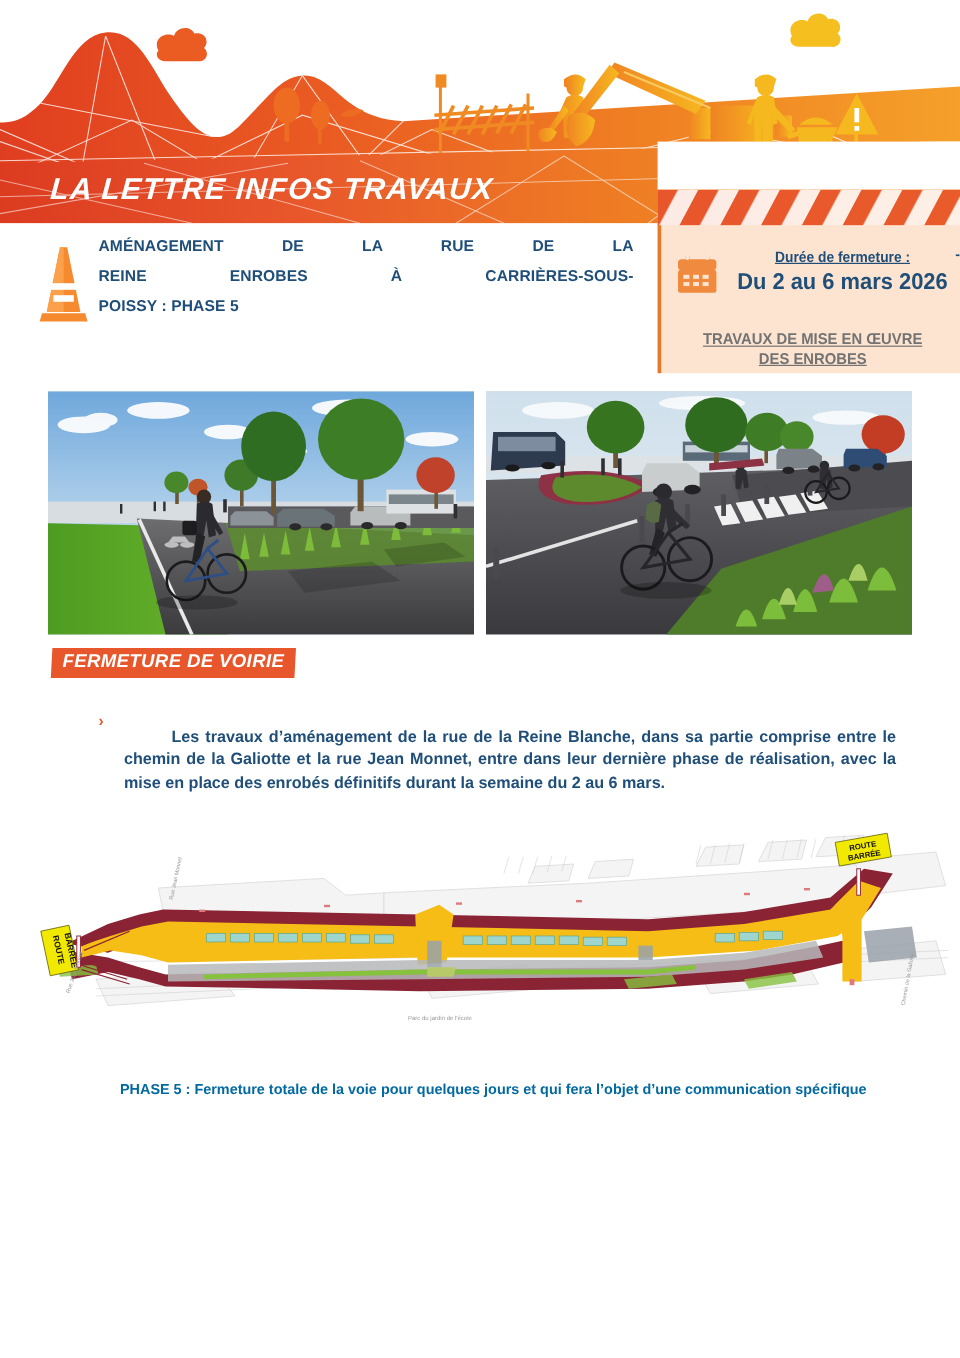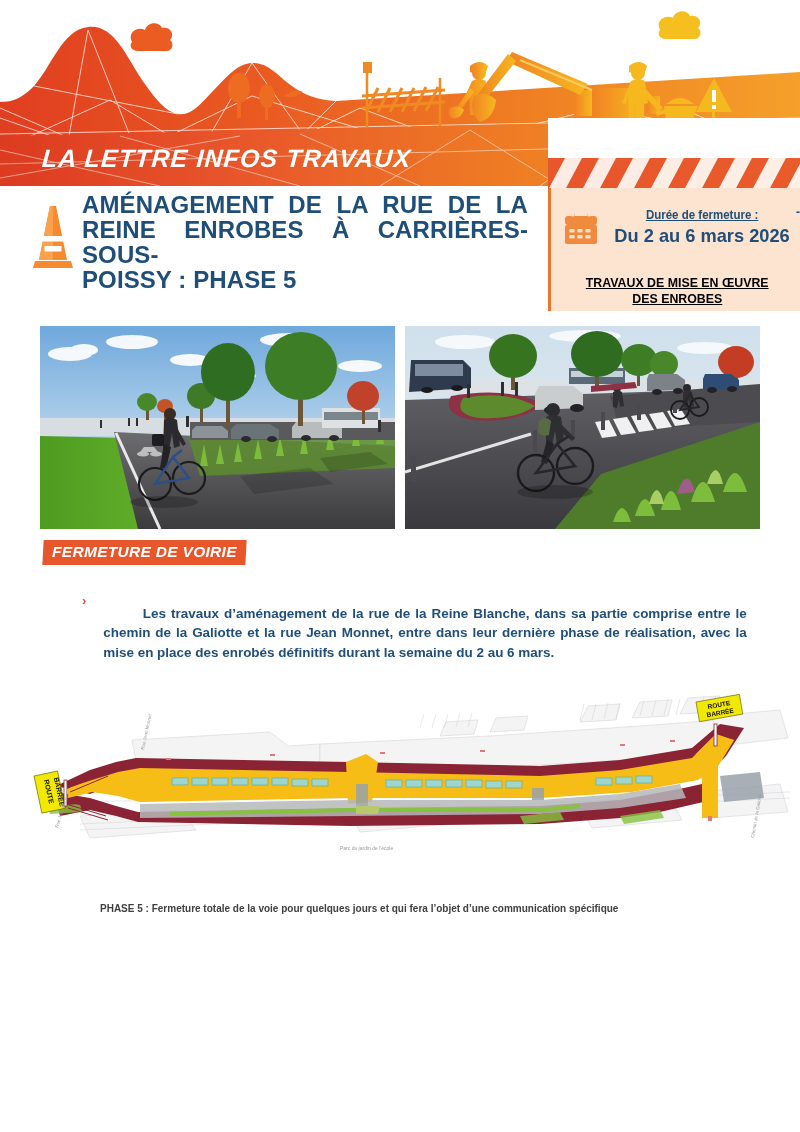--- a/index.html
+++ b/index.html
@@ -45,21 +45,21 @@
   }
   .cone-icon {
     position: absolute;
     left: 32px; top: 8px;
     width: 42px; height: 72px;
   }
   .doc-title {
     position: absolute;
     left: 82px; top: 0px;
     width: 446px;
-    font-size: 24px;
+    font-size: 13px;
     line-height: 25px;
     font-weight: 700;
     color: #1F4E79;
     text-align: justify;
     text-align-last: left;
     letter-spacing: 0.1px;
   }
   .doc-title .ln { display:block; }
   .doc-title .ln.justify {
     text-align: justify;
@@ -121,21 +121,21 @@
     margin-top: 2px;
     transform: scaleX(0.96);
   }
   .info-sub {
     position: absolute;
     left: 8px; top: 76px;
     width: 236px;
     text-align: center;
     font-size: 13px;
     font-weight: 700;
-    color: #000000;
+    color: #737373;
     line-height: 16px;
   }
   .info-sub span { text-decoration: underline; display:inline-block; transform: scaleX(0.95); }
 
   
   .photos {
     position: absolute;
     left: 40px; top: 326px;
     width: 720px; height: 203px;
   }
@@ -195,24 +195,24 @@
     left: 20px; top: 688px;
     width: 770px; height: 195px;
   }
   .plan svg { display:block; }
 
   
   .caption {
     position: absolute;
     left: 100px; top: 900px;
     width: 672px;
-    font-size: 10px;
+    font-size: 12px;
     line-height: 17px;
     font-weight: 700;
-    color: #404040;
+    color: #0369a1;
   }
 </style>
 </head>
 <body>
 
 <div class="header-banner">
   <svg width="800" height="186" viewBox="0 0 800 186" xmlns="http://www.w3.org/2000/svg">
     <defs>
       <linearGradient id="hillGrad" x1="0" y1="0" x2="1" y2="0">
         <stop offset="0%" stop-color="#E03E20"></stop>

